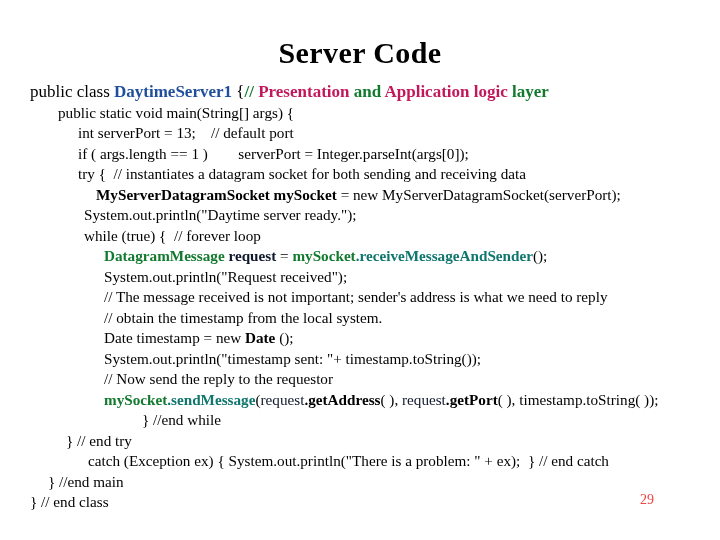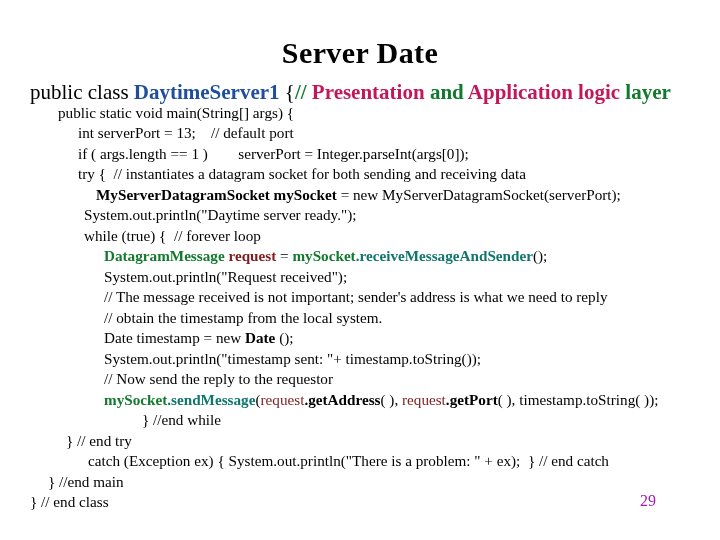--- a/index.html
+++ b/index.html
@@ -38,43 +38,43 @@
     line-height: 20.5px;
     color: #000000;
     white-space: pre;
   }
   .code-line {
     white-space: pre;
     display: block;
     height: 20.5px;
   }
   .big {
-    font-size: 21px;
+    font-size: 17px;
     line-height: 20.5px;
   }
   .bold { font-weight: bold; }
   .blue   { color: #1f4e9c; }
   .green  { color: #127a2e; }
   .crimson{ color: #c2185b; }
-  .maroon { color: #7f1d1d; }
+  .maroon { color: #0f172a; }
   .navy   { color: #0f766e; }
   .black  { color: #000000; }
   #page-number {
     position: absolute;
     left: 640px;
     top: 492px;
     font-family: "Liberation Serif", "DejaVu Serif", serif;
-    font-size: 16px;
-    color: #a21caf;
+    font-size: 14px;
+    color: #ef4444;
   }
 </style>
 </head>
 <body>
 
 <div id="slide">
 
-  <div id="slide-title">Server Date</div>
+  <div id="slide-title">Server Code</div>
 
   <div id="code-block"><div class="code-line big" style="padding-left: 30px;"><span class="black">public class </span><span class="blue bold">DaytimeServer1</span><span class="black"> {</span><span class="green bold">// </span><span class="crimson bold">Presentation</span><span class="green bold"> and </span><span class="crimson bold">Application logic</span><span class="green bold"> layer</span></div><div class="code-line" style="padding-left: 58px;"><span class="black">public static void main(String[] args) {</span></div><div class="code-line" style="padding-left: 78px;"><span class="black">int serverPort = 13;    // default port</span></div><div class="code-line" style="padding-left: 78px;"><span class="black">if ( args.length == 1 )        serverPort = Integer.parseInt(args[0]);</span></div><div class="code-line" style="padding-left: 78px;"><span class="black">try {  // instantiates a datagram socket for both sending and receiving data</span></div><div class="code-line" style="padding-left: 96px;"><span class="black bold">MyServerDatagramSocket mySocket</span><span class="black"> = new MyServerDatagramSocket(serverPort);</span></div><div class="code-line" style="padding-left: 84px;"><span class="black">System.out.println("Daytime server ready.");</span></div><div class="code-line" style="padding-left: 84px;"><span class="black">while (true) {  // forever loop</span></div><div class="code-line" style="padding-left: 104px;"><span class="green bold">DatagramMessage</span><span class="black"> </span><span class="maroon bold">request</span><span class="black"> = </span><span class="green bold">mySocket</span><span class="navy bold">.receiveMessageAndSender</span><span class="black">();</span></div><div class="code-line" style="padding-left: 104px;"><span class="black">System.out.println("Request received");</span></div><div class="code-line" style="padding-left: 104px;"><span class="black">// The message received is not important; sender's address is what we need to reply</span></div><div class="code-line" style="padding-left: 104px;"><span class="black">// obtain the timestamp from the local system.</span></div><div class="code-line" style="padding-left: 104px;"><span class="black">Date timestamp = new </span><span class="black bold">Date</span><span class="black"> ();</span></div><div class="code-line" style="padding-left: 104px;"><span class="black">System.out.println("timestamp sent: "+ timestamp.toString());</span></div><div class="code-line" style="padding-left: 104px;"><span class="black">// Now send the reply to the requestor</span></div><div class="code-line" style="padding-left: 104px;"><span class="green bold">mySocket</span><span class="navy bold">.sendMessage</span><span class="black">(</span><span class="maroon">request</span><span class="black bold">.getAddress</span><span class="black">( ), </span><span class="maroon">request</span><span class="black bold">.getPort</span><span class="black">( ), timestamp.toString( ));</span></div><div class="code-line" style="padding-left: 142px;"><span class="black">} //end while</span></div><div class="code-line" style="padding-left: 66px;"><span class="black">} // end try</span></div><div class="code-line" style="padding-left: 88px;"><span class="black">catch (Exception ex) { System.out.println("There is a problem: " + ex);  } // end catch</span></div><div class="code-line" style="padding-left: 48px;"><span class="black">} //end main</span></div><div class="code-line" style="padding-left: 30px;"><span class="black">} // end class</span></div></div>
 
   <div id="page-number">29</div>
 
 </div>
 
 </body></html>

